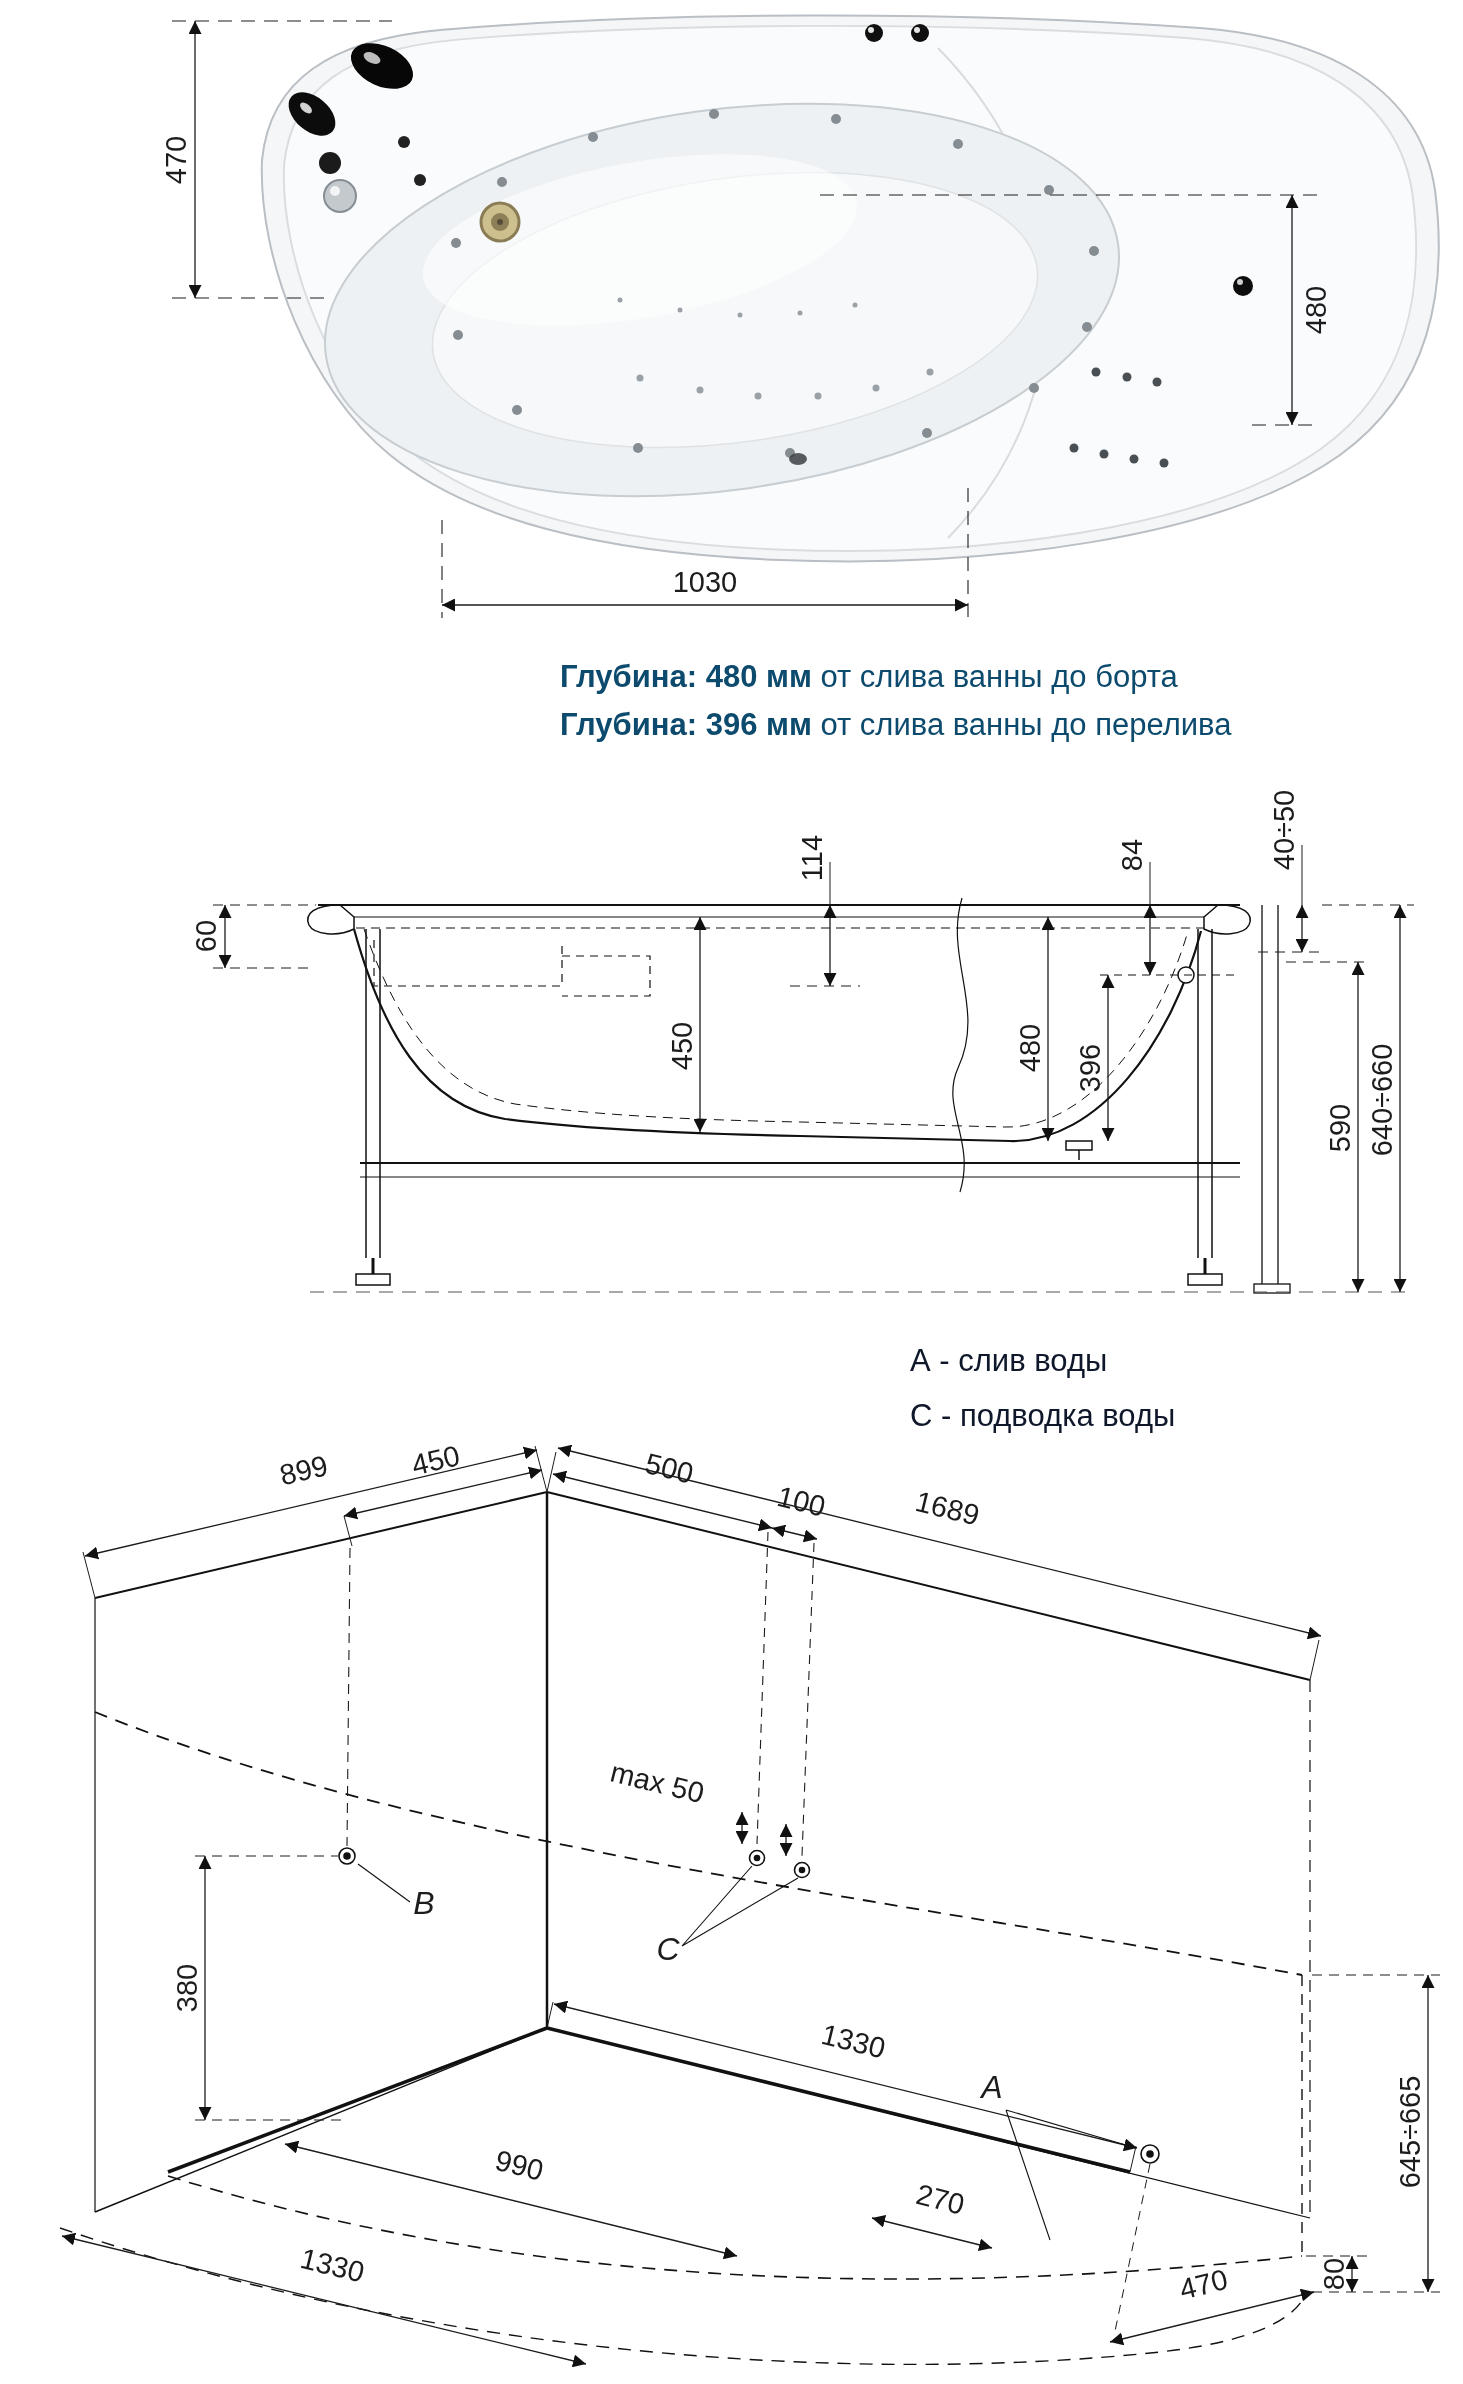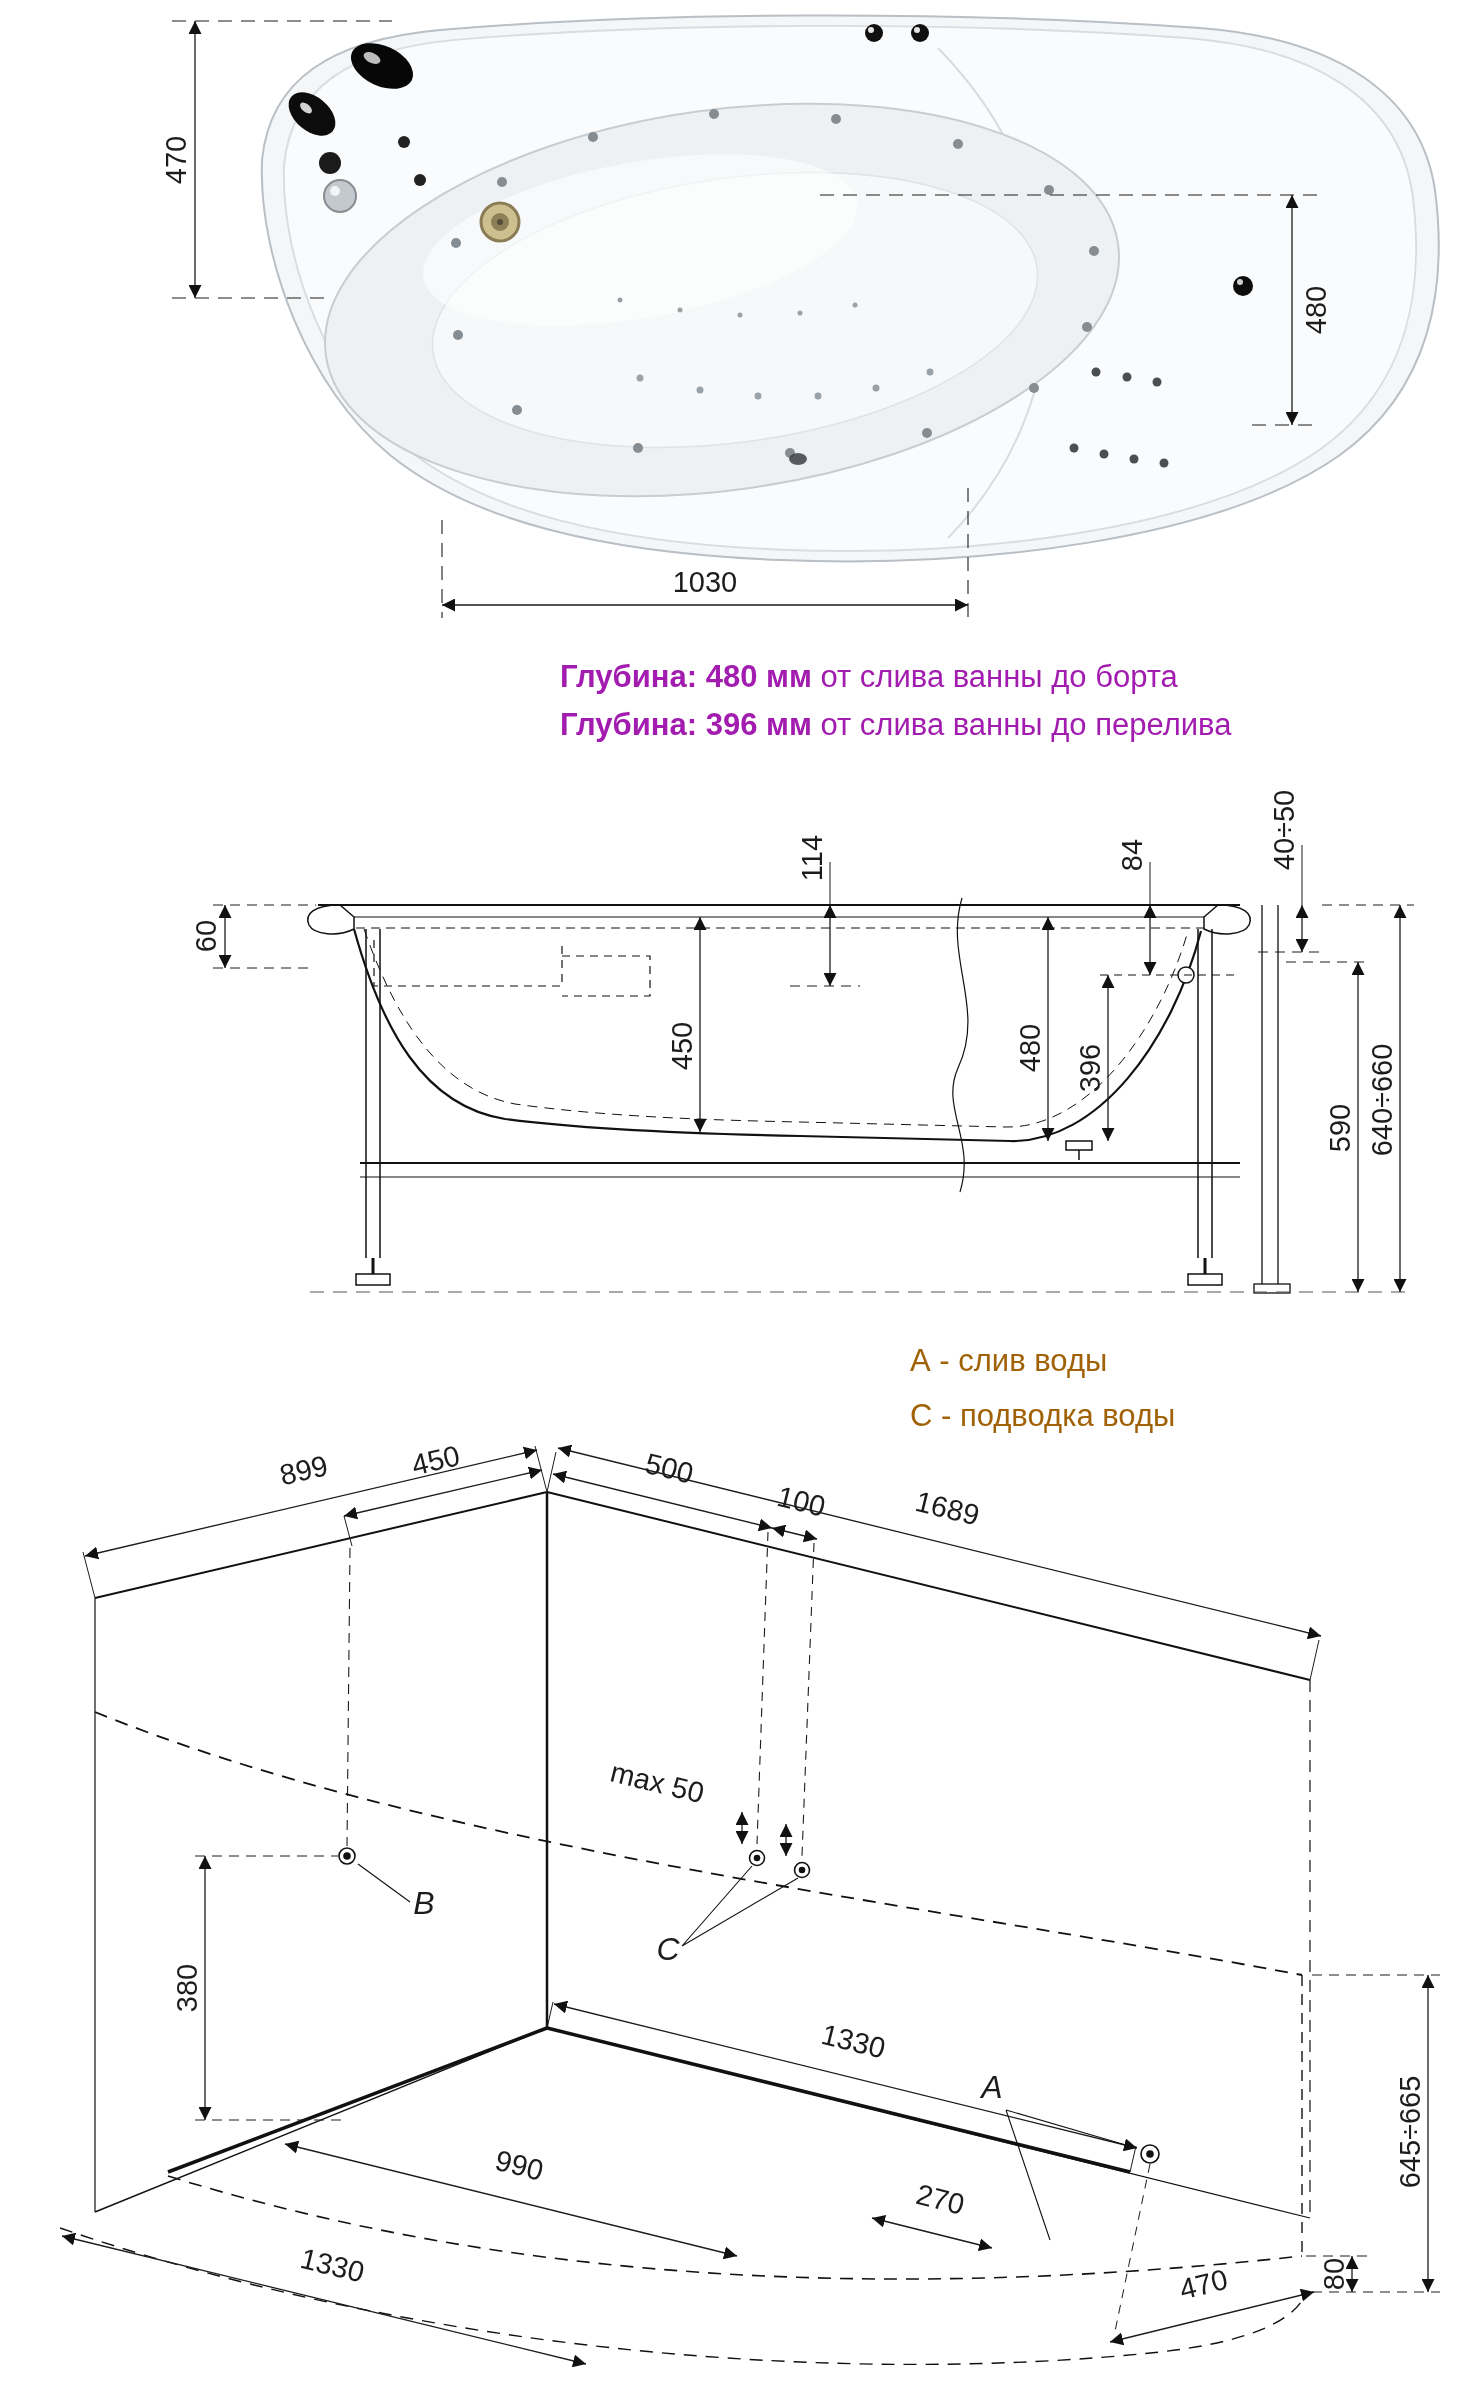--- a/index.html
+++ b/index.html
@@ -1,23 +1,23 @@
 <!DOCTYPE html>
 <html><head>
 <meta charset="utf-8">
 <style>
   html,body{margin:0;padding:0;background:#ffffff;}
   .canvas{position:relative;width:1463px;height:2384px;background:#ffffff;overflow:hidden;
           font-family:"Liberation Sans",sans-serif;}
   .layer{position:absolute;left:0;}
   svg text{font-family:"Liberation Sans",sans-serif;font-size:29px;fill:#1c1c1c;}
   svg text.it{font-style:italic;font-size:32px;}
-  .notes{position:absolute;left:560px;top:653px;font-size:31px;color:#a21caf;line-height:1.55;white-space:nowrap;}
+  .notes{position:absolute;left:560px;top:653px;font-size:31px;color:#0c4a6e;line-height:1.55;white-space:nowrap;}
   .notes b{font-weight:bold;}
-  .legend{position:absolute;left:910px;top:1333px;font-size:31px;color:#a16207;line-height:1.78;white-space:nowrap;}
+  .legend{position:absolute;left:910px;top:1333px;font-size:31px;color:#0f172a;line-height:1.78;white-space:nowrap;}
   .ln{display:block;}
 </style>
 </head>
 <body>
 
 <div class="canvas">
 
 <svg class="layer" style="top:0" width="1463" height="660" viewBox="0 0 1463 660">
   <defs>
     <marker id="arwT" viewBox="0 0 10 10" refX="10" refY="5" markerWidth="13" markerHeight="13" markerUnits="userSpaceOnUse" orient="auto-start-reverse">

